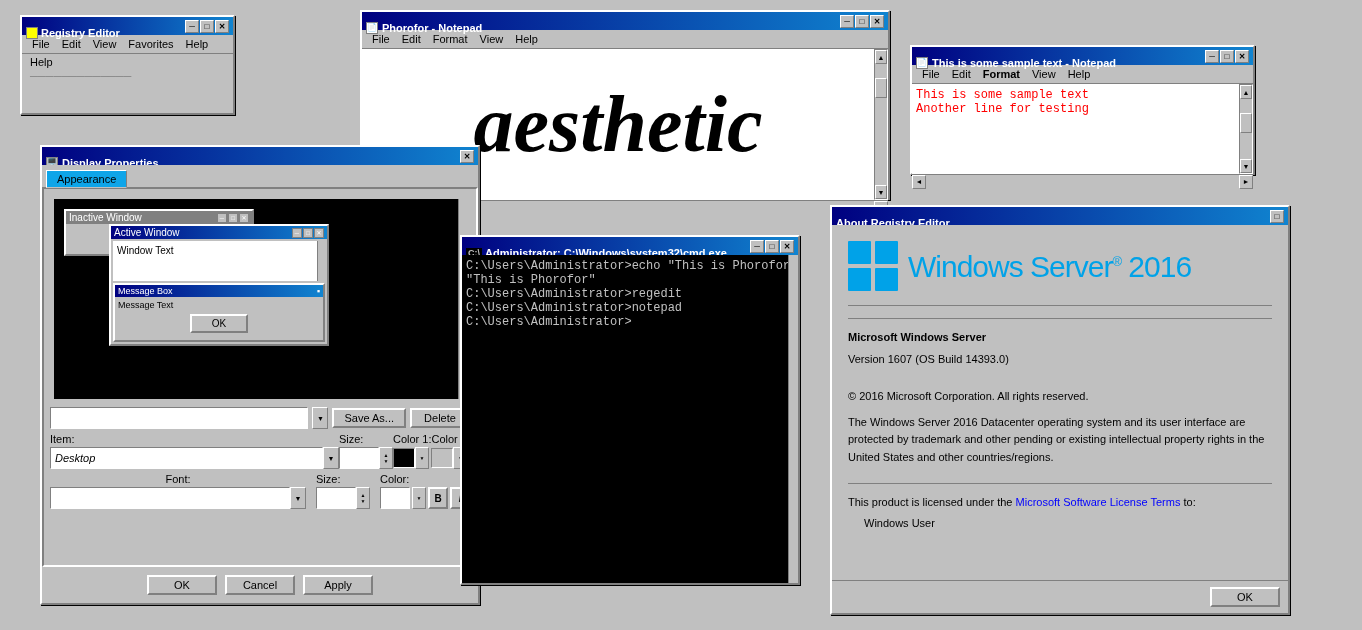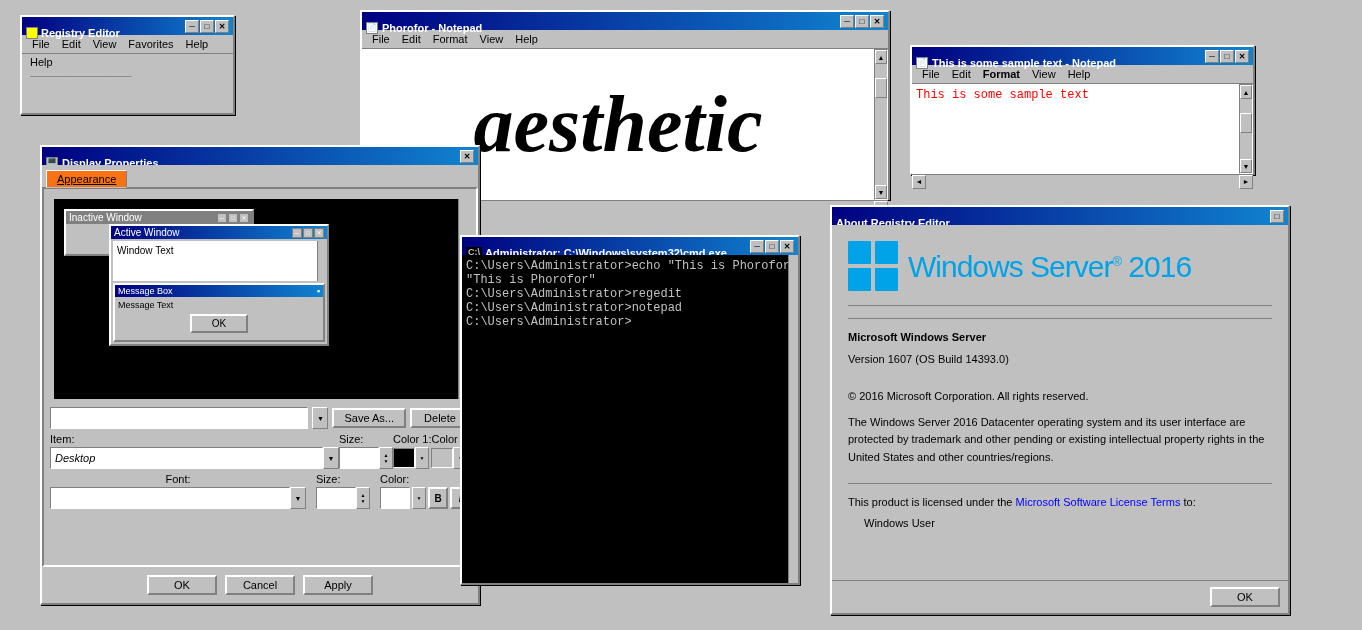--- a/index.html
+++ b/index.html
@@ -38,21 +38,21 @@
       width: 14px;
       height: 14px;
       margin-right: 4px;
       display: inline-block;
       background: #c0c0c0;
       border: 1px solid #808080;
     }
 
     .title-bar-left {
       display: flex;
-      align-items: flex-start;
+      align-items: center;
       margin-top: 13px;
     }
 
     .title-bar-buttons {
       display: flex;
       gap: 1px;
     }
 
     .tb-btn {
       width: 14px;
@@ -164,24 +164,23 @@
       background: #c0c0c0;
       cursor: pointer;
       font-size: 11px;
       margin-right: 2px;
       position: relative;
       top: 1px;
       z-index: 1;
     }
 
     .tab.active {
-      background: #f97316;
+      background: #0ea5e9;
       border-bottom-color: #c0c0c0;
       z-index: 2;
-      text-decoration: underline;
     }
 
     
     .preview-area {
       background: #000;
       margin: 4px;
       height: 200px;
       position: relative;
       padding: 8px;
     }
@@ -450,20 +449,21 @@
   <div class="menu-bar">
     <span class="menu-item">File</span>
     <span class="menu-item">Edit</span>
     <span class="menu-item" style="font-weight: bold;">Format</span>
     <span class="menu-item">View</span>
     <span class="menu-item">Help</span>
   </div>
   <div style="display: flex; flex: 1; height: calc(100% - 36px);">
     <div class="notepad-sample-content" style="flex: 1; padding: 4px; background: white; font-family: 'Courier New', monospace; font-size: 12px; color: #000;">
       <div style="color: #ff0000;">This is some sample text</div>
+      <div style="color: #ff0000;">Another line for testing</div>
     </div>
     <div class="scrollbar-v">
       <div class="sb-arrow">▲</div>
       <div class="scrollbar-thumb"></div>
       <div class="sb-arrow" style="margin-top: auto;">▼</div>
     </div>
   </div>
   <div style="height: 14px; background: #c0c0c0; border-top: 1px solid #808080; display: flex; align-items: center;">
     <div style="width: 14px; height: 14px; background: #c0c0c0; border: 1px solid; border-color: #ffffff #808080 #808080 #ffffff; font-size: 7px; display: flex; align-items: center; justify-content: center;">◄</div>
     <div style="flex: 1;"></div>

